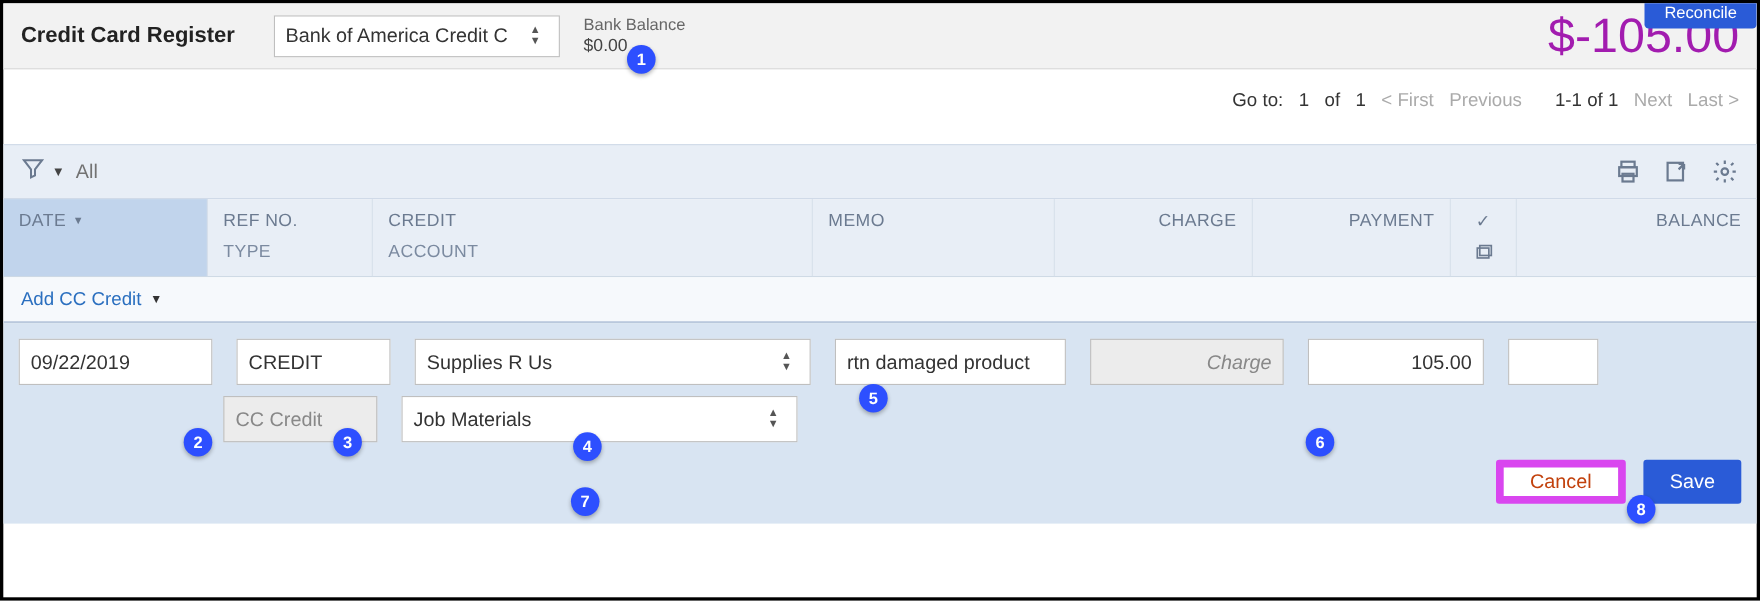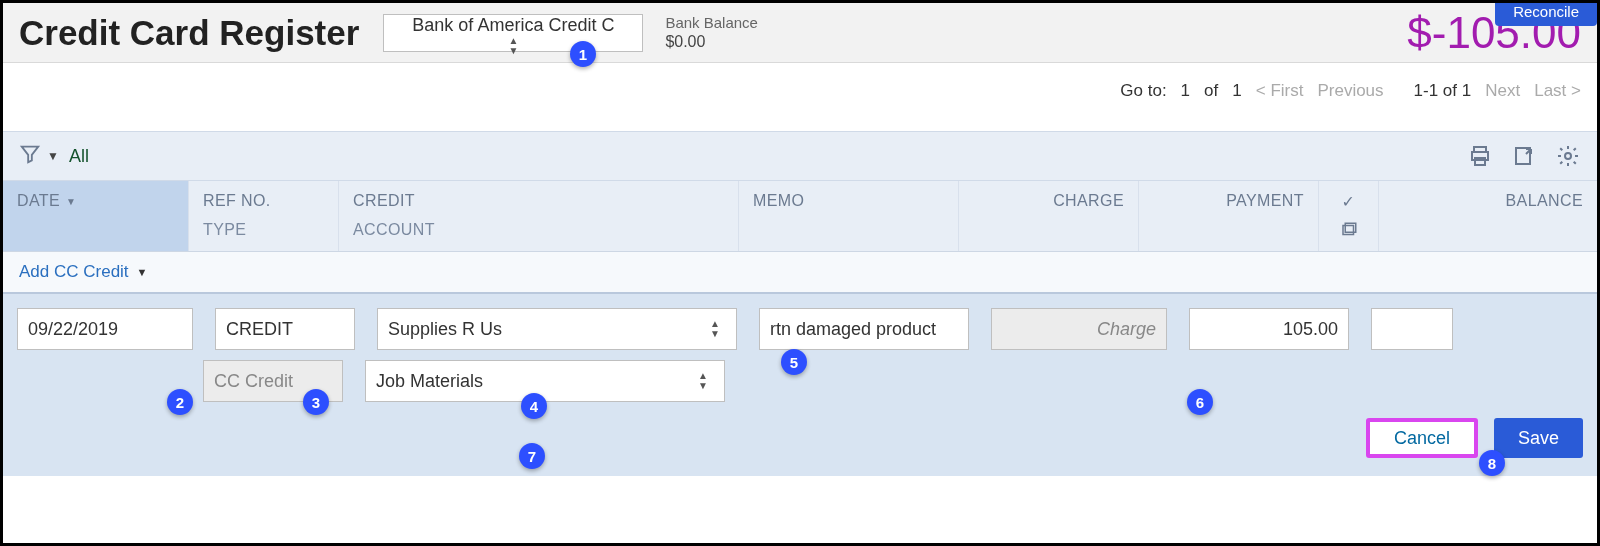--- a/index.html
+++ b/index.html
@@ -21,37 +21,36 @@
   .header {
     display: flex;
     align-items: center;
     height: 60px;
     background: #f2f2f2;
     padding: 0 16px;
     border-bottom: 1px solid #d9d9d9;
     position: relative;
   }
   .page-title {
-    font-size: 35px;
+    font-size: 20px;
     font-weight: 700;
     color: #222;
-    margin-right: 24px;
+    margin-right: 35px;
   }
   .account-select {
     display: flex;
     align-items: center;
     background: #fff;
     border: 1px solid #bfbfbf;
     height: 38px;
     width: 260px;
     padding: 0 10px;
     font-size: 18px;
     color: #333;
     justify-content: space-between;
-    flex-direction: column;
   }
   .spinner {
     width: 22px;
     height: 36px;
     display:flex;
     flex-direction:column;
     align-items:center;
     justify-content:center;
     color:#555;
     font-size:10px;
@@ -117,21 +116,21 @@
   .funnel {
     font-size:20px;
     color:#6b7a90;
     margin-right:6px;
   }
   .dropdown-caret {
     font-size:12px;
     color:#444;
     margin-right:10px;
   }
-  .filter-label { font-size:18px; color:#14532d; }
+  .filter-label { font-size:18px; color:#737373; }
   .filter-actions {
     margin-left:auto;
     display:flex;
     gap:18px;
     color:#6b7a90;
     font-size:22px;
   }
   .icon-box {
     width:26px; height:26px;
     display:flex; align-items:center; justify-content:center;
@@ -225,22 +224,22 @@
   .btn {
     height:40px;
     padding:0 24px;
     font-size:18px;
     border-radius:3px;
     border:none;
     cursor:pointer;
   }
   .btn-cancel {
     background:#fff;
-    color:#0369a1;
-    border:4px solid #d946ef;
+    color:#c2410c;
+    border:7px solid #d946ef;
   }
   .btn-save {
     background:#2a5bd7;
     color:#fff;
   }
 
   
   .badge {
     position:absolute;
     width:26px;

